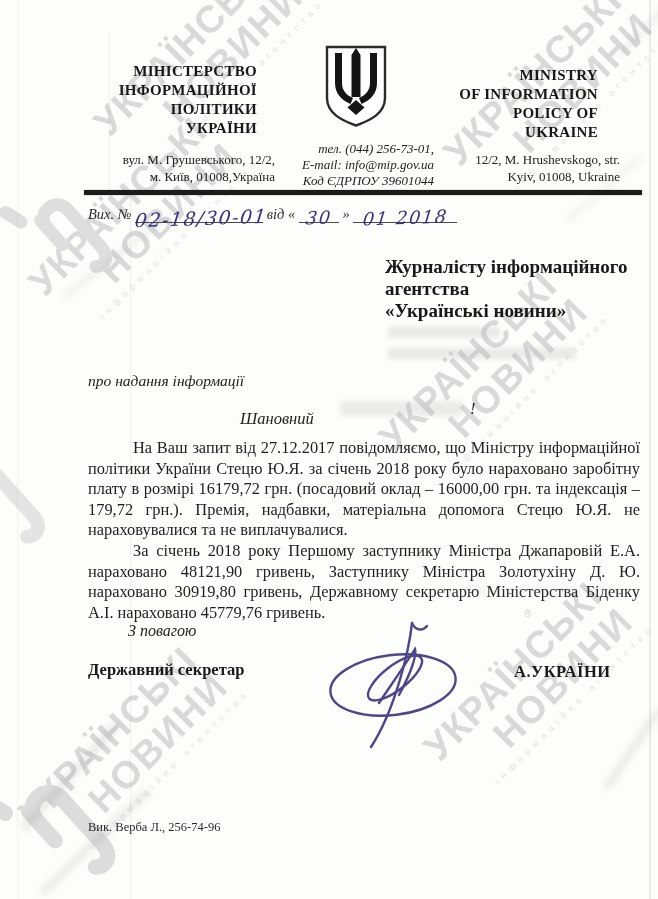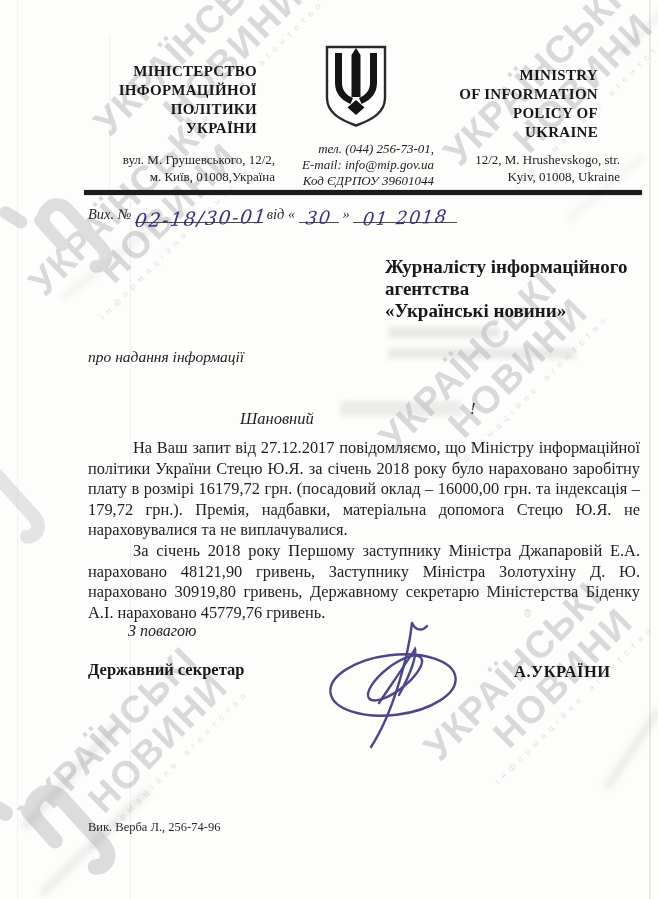--- a/index.html
+++ b/index.html
@@ -174,21 +174,21 @@
   </div>
 
   <div class="recipient" style="left:385px; top:256px;">
     <div>Журналісту інформаційного</div>
     <div>агентства</div>
     <div>«Українські новини»</div>
   </div>
   <div class="redact" style="left:388px; top:327px; width:112px; height:11px;"></div>
   <div class="redact" style="left:388px; top:348px; width:188px; height:11px;"></div>
 
-  <div class="subject" style="left:88px; top:348px;">про надання інформації</div>
+  <div class="subject" style="left:88px; top:372px;">про надання інформації</div>
 
   <div class="salut" style="left:240px; top:399px;margin-top:10px;">Шановний</div>
   <div class="redact" style="left:340px; top:401px; width:122px; height:15px; opacity:.22;"></div>
   <div class="salut" style="left:470px; top:399px;">!</div>
 
   <div class="body-text">
     <p>На Ваш запит від 27.12.2017 повідомляємо, що Міністру інформаційної політики України Стецю Ю.Я. за січень 2018 року було нараховано заробітну плату в розмірі 16179,72 грн. (посадовий оклад – 16000,00 грн. та індексація – 179,72 грн.). Премія, надбавки, матеріальна допомога Стецю Ю.Я. не нараховувалися та не виплачувалися.</p>
     <p>За січень 2018 року Першому заступнику Міністра Джапаровій Е.А. нараховано 48121,90 гривень, Заступнику Міністра Золотухіну Д. Ю. нараховано 30919,80 гривень, Державному секретарю Міністерства Біденку А.І. нараховано 45779,76 гривень.</p>
   </div>
 

